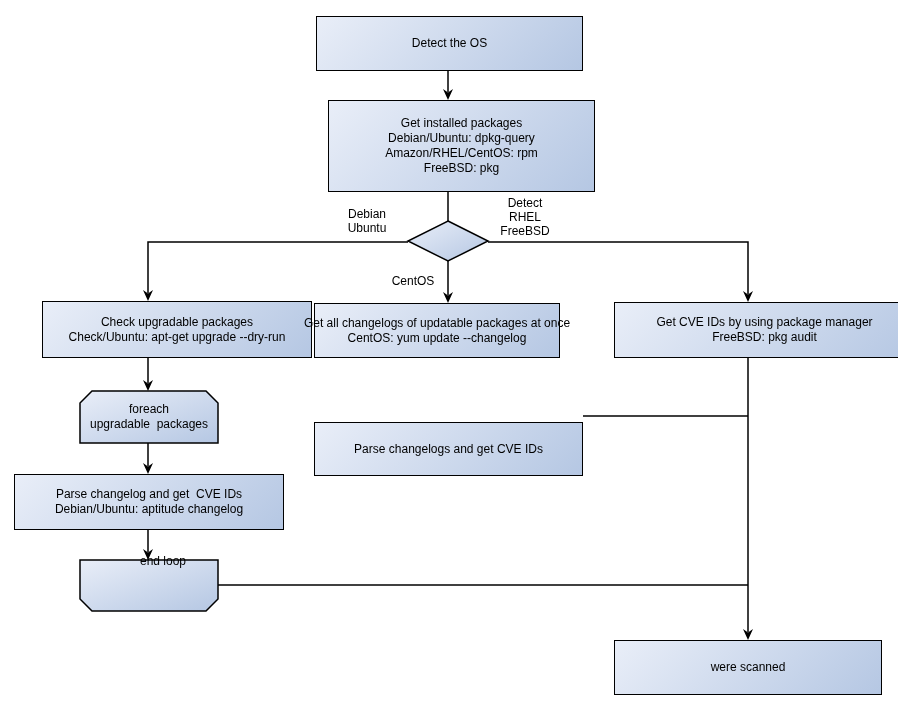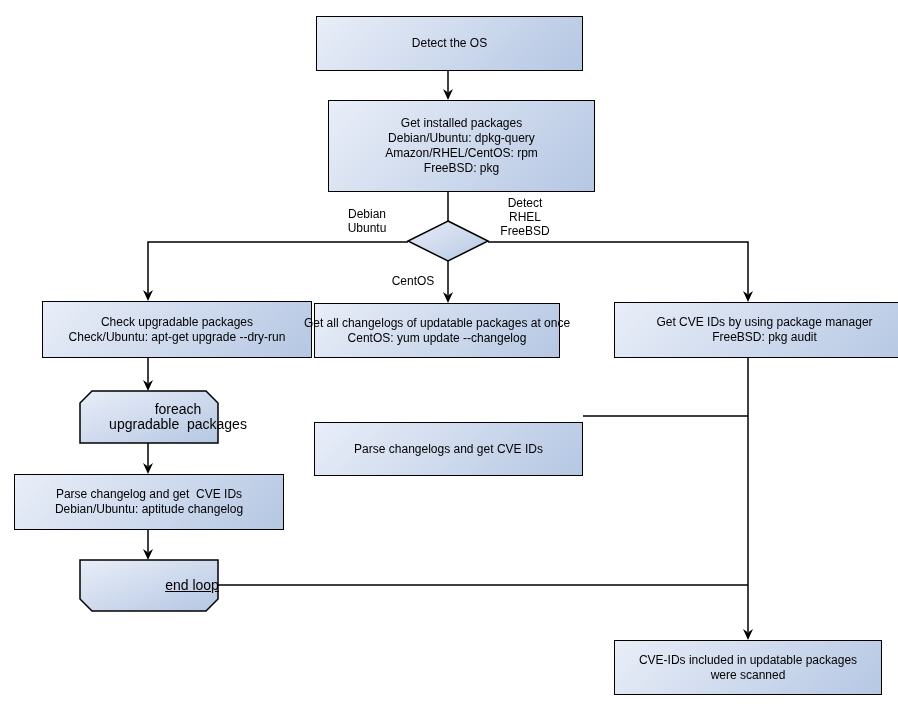--- a/index.html
+++ b/index.html
@@ -34,25 +34,24 @@
     color: #000000;
     text-align: left;
   }
   .shape-label {
     position: absolute;
     box-sizing: border-box;
     display: flex;
     flex-direction: column;
     justify-content: center;
     align-items: center;
-    font-size: 14px;
+    font-size: 12px;
     line-height: 15px;
     color: #000000;
     text-align: center;
-    margin-left: 29px;
   }
   .ln {
     white-space: pre;
   }
   .edge-label {
     position: absolute;
     font-size: 12px;
     line-height: 14px;
     color: #000000;
   }
@@ -124,40 +123,39 @@
   <div class="shape-label" style="left:80px; top:391px; width:138px; height:52px;">
     <span class="ln">foreach</span>
     <span class="ln">upgradable  packages</span>
   </div>
 
   <div class="node" style="left:14px; top:474px; width:270px; height:56px;">
     <span class="ln">Parse changelog and get  CVE IDs</span>
     <span class="ln">Debian/Ubuntu: aptitude changelog</span>
   </div>
 
-  <div class="shape-label" style="left:80px; top:560px; width:166px; height:51px;text-decoration:underline;">
+  <div class="shape-label" style="left:80px; top:536px; width:166px; height:51px;">
     <span class="ln">end loop</span>
   </div>
 
   <div class="node" style="left:314px; top:303px; width:246px; height:55px;">
     <span class="ln">Get all changelogs of updatable packages at once</span>
     <span class="ln">CentOS: yum update --changelog</span>
   </div>
 
   <div class="node" style="left:314px; top:389px; width:269px; height:54px;margin-top:33px;">
     <span class="ln">Parse changelogs and get CVE IDs</span>
   </div>
 
   <div class="node" style="left:614px; top:302px; width:301px; height:56px;">
     <span class="ln">Get CVE IDs by using package manager</span>
     <span class="ln">FreeBSD: pkg audit</span>
   </div>
 
   <div class="node" style="left:614px; top:640px; width:268px; height:55px;">
-    <span class="ln">CVE-IDs included in updatable packages</span>
     <span class="ln">were scanned</span>
   </div>
 
   <div class="edge-label ta-r" style="left:337px; top:207px; width:60px;">
     <span class="ln">Debian</span>
     <span class="ln">Ubuntu</span>
   </div>
 
   <div class="edge-label ta-c" style="left:494px; top:196px; width:62px;">
     <span class="ln">Detect</span>

